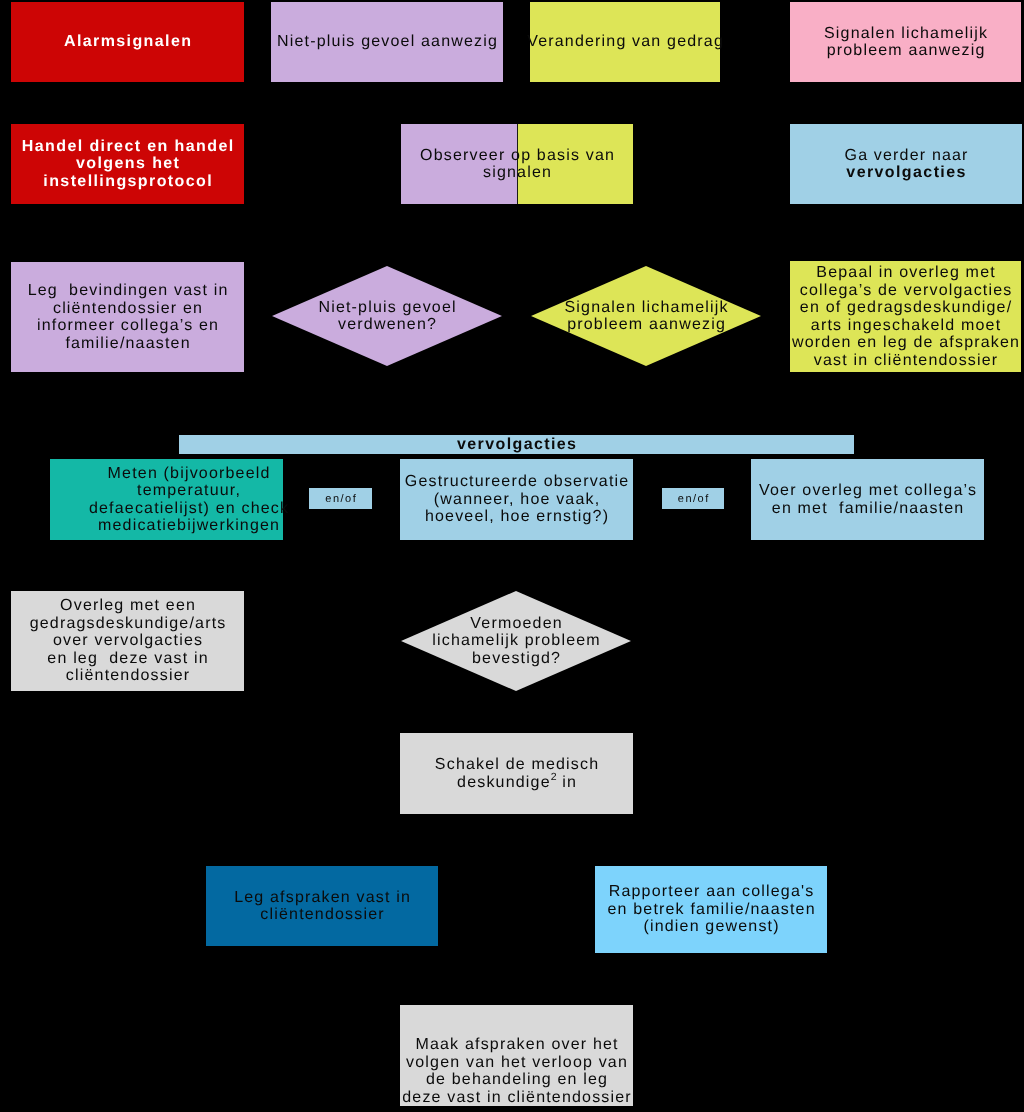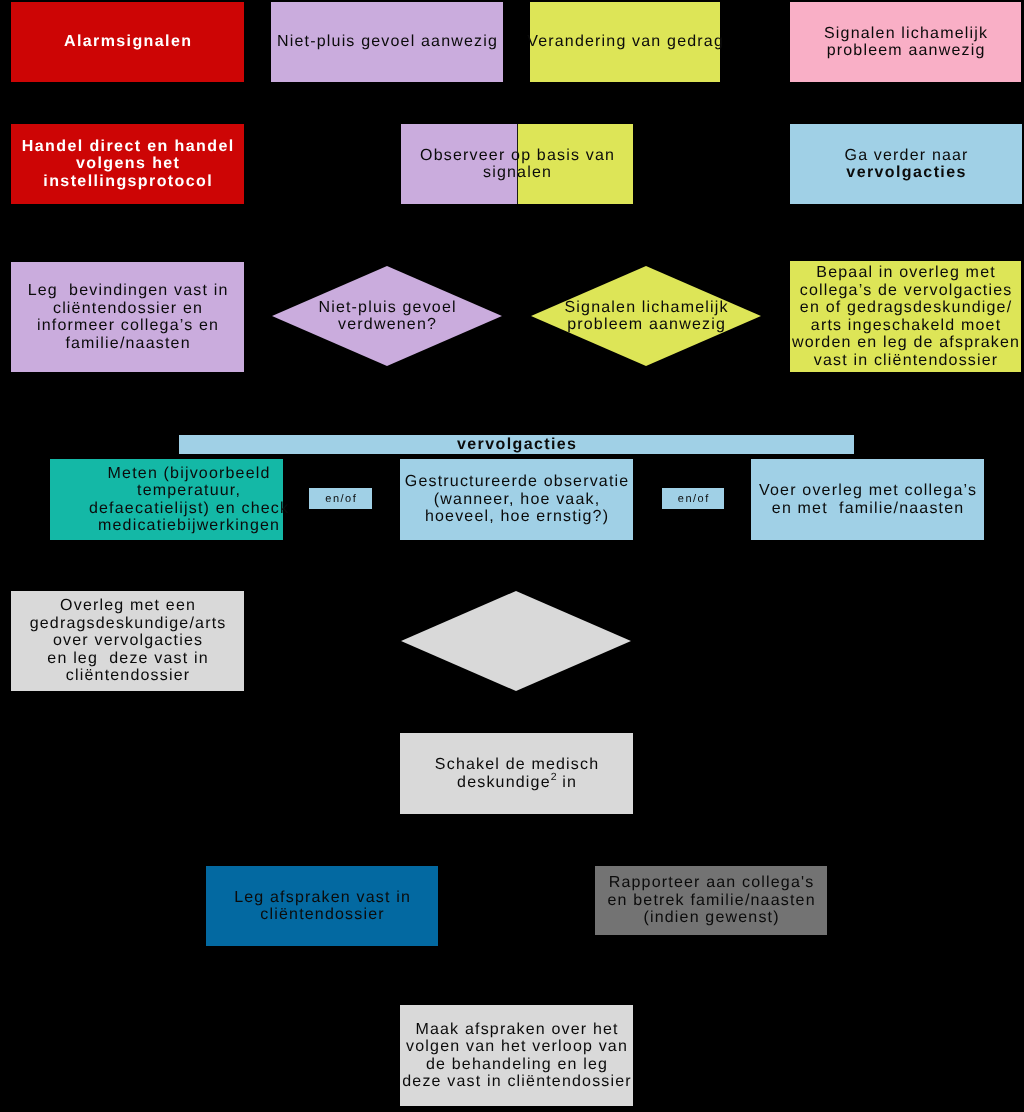--- a/index.html
+++ b/index.html
@@ -108,31 +108,32 @@
   </div>
 
   <div class="box" style="left:11px;top:591px;width:233px;height:100px;background:#d9d9d9;">
     <span><span>Overleg met een</span><br><span>gedragsdeskundige/arts</span><br><span>over vervolgacties</span><br><span>en leg  deze vast in</span><br><span>cliëntendossier</span></span>
   </div>
 
   <div class="dia" style="left:401px;top:591px;width:230px;height:100px;">
     <svg class="shape" viewBox="0 0 230 100" preserveAspectRatio="none">
       <polygon points="115,0 230,50 115,100 0,50" fill="#d9d9d9"></polygon>
     </svg>
+    <span><span>Vermoeden</span><br><span>lichamelijk probleem</span><br><span>bevestigd?</span></span>
   </div>
 
   <div class="box" style="left:400px;top:733px;width:233px;height:81px;background:#d9d9d9;">
     <span><span>Schakel de medisch</span><br><span><span>deskundige</span><sup>2</sup><span> in</span></span></span>
   </div>
 
   <div class="box" style="left:206px;top:866px;width:232px;height:80px;background:#0369a1;">
     <span><span>Leg afspraken vast in</span><br><span>cliëntendossier</span></span>
   </div>
 
-  <div class="box" style="left:595px;top:866px;width:232px;height:69px;background:#737373;">
+  <div class="box" style="left:595px;top:866px;width:232px;height:87px;background:#7dd3fc;">
     <span><span>Rapporteer aan collega's</span><br><span>en betrek familie/naasten</span><br><span>(indien gewenst)</span></span>
   </div>
 
-  <div class="box" style="left:400px;top:1005px;width:233px;height:101px;background:#d9d9d9;">
+  <div class="box" style="left:400px;top:1005px;width:233px;height:101px;background:#d9d9d9;align-items:flex-end;">
     <span><span>Maak afspraken over het</span><br><span>volgen van het verloop van</span><br><span>de behandeling en leg</span><br><span>deze vast in cliëntendossier</span></span>
   </div>
 
 </div>
 
 </body></html>

